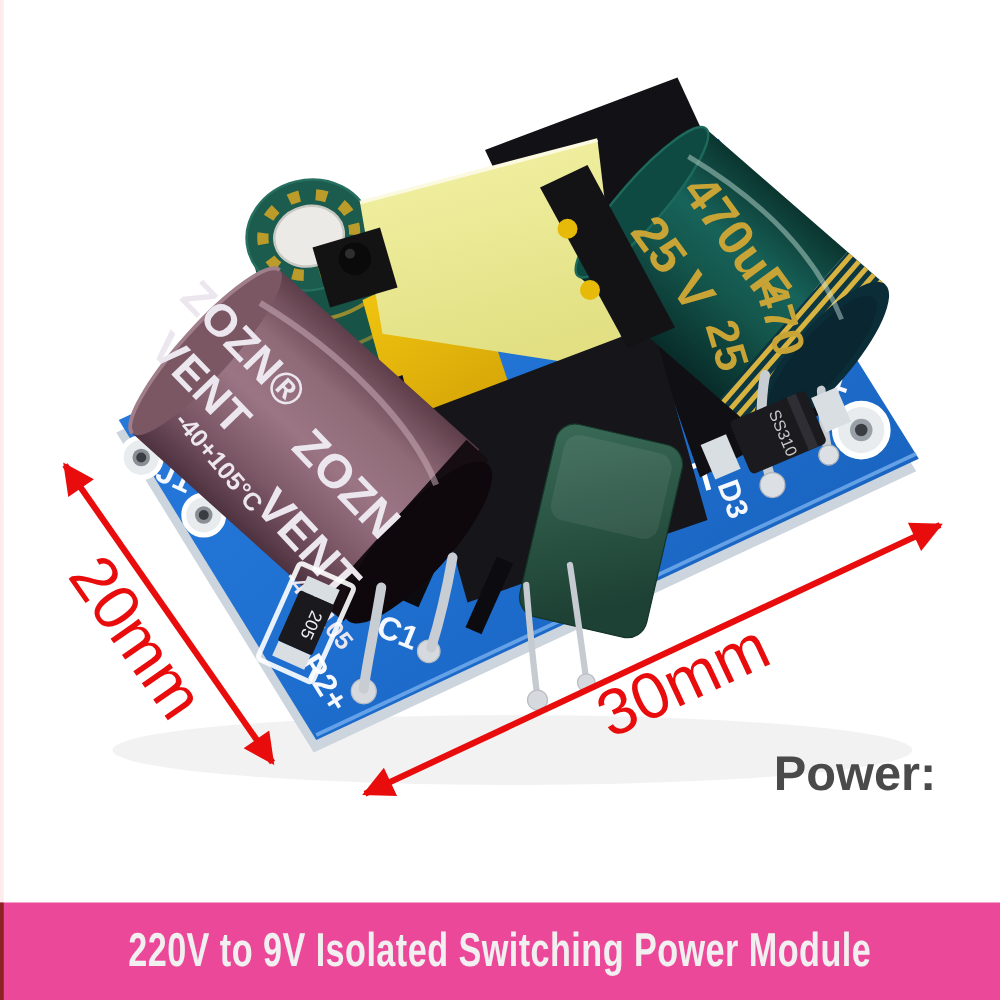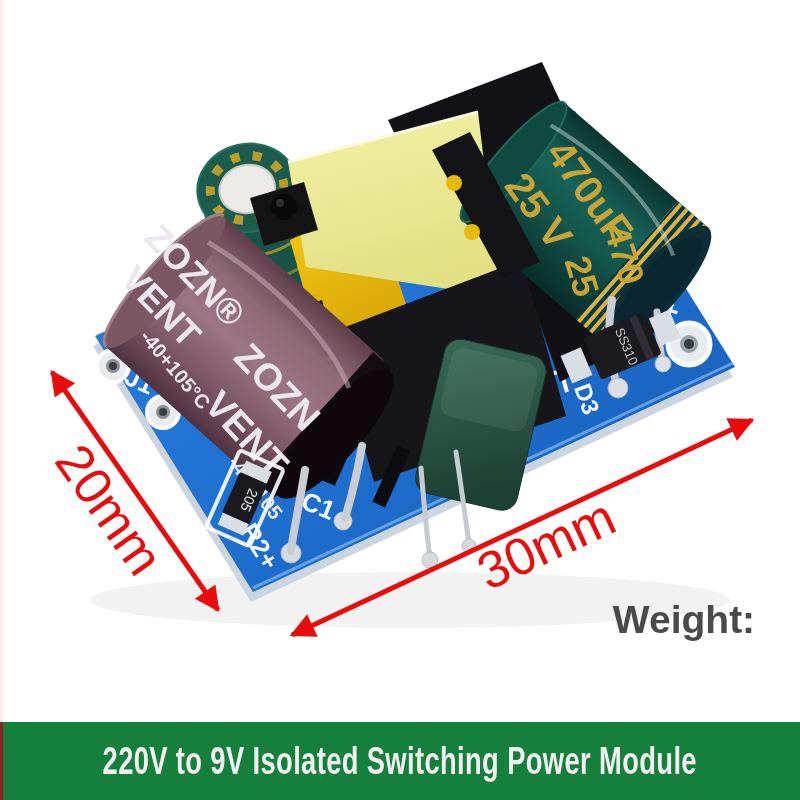--- a/index.html
+++ b/index.html
@@ -3,21 +3,21 @@
 <meta charset="utf-8">
 <style>
   html,body{margin:0;padding:0;background:#ffffff;}
   .stage{position:relative;width:800px;height:800px;background:#ffffff;overflow:hidden;
          font-family:"Liberation Sans",sans-serif;}
   .edge-line{position:absolute;left:0;top:0;width:3px;height:800px;z-index:30;
     background:linear-gradient(to bottom, rgba(255,216,216,.5) 0%, rgba(255,216,216,.5) 90.2%, #8c2222 90.3%, #8c2222 100%);}
   .photo-svg{position:absolute;left:0;top:0;}
   .weight{position:absolute;left:598px;top:600px;width:172px;text-align:center;
           color:#4a4a4a;font-weight:700;font-size:39px;line-height:1.02;z-index:5;}
-  .banner{position:absolute;left:0;top:722px;width:800px;height:78px;background:#15803d;
+  .banner{position:absolute;left:0;top:722px;width:800px;height:78px;background:#ec4899;
           display:flex;align-items:center;justify-content:center;z-index:20;}
   .banner span{display:inline-block;white-space:nowrap;color:#f1efef;font-weight:700;
           font-size:38px;letter-spacing:.5px;transform:scaleX(.72);transform-origin:center;}
   svg text{font-family:"Liberation Sans",sans-serif;}
   .silk{fill:#f5f8ff;font-weight:700;}
   .goldtxt{fill:#c8a437;font-weight:700;}
   .captxt{fill:#ece6ee;font-weight:700;}
   .redlab{fill:#e80c0c;font-weight:400;}
 </style>
 </head>
@@ -215,21 +215,21 @@
       <line x1="52" y1="372" x2="218" y2="610" stroke="#e80c0c" stroke-width="5" marker-start="url(#ah)" marker-end="url(#ah)"></line>
       <text class="redlab" font-size="52" text-anchor="middle" dominant-baseline="middle" transform="translate(106,512) rotate(55)">20mm</text>
     </g>
     <g>
       <line x1="292" y1="635" x2="752" y2="420" stroke="#e80c0c" stroke-width="5" marker-start="url(#ah)" marker-end="url(#ah)"></line>
       <text class="redlab" font-size="52" text-anchor="middle" dominant-baseline="middle" transform="translate(548,548) rotate(-25)">30mm</text>
     </g>
   </svg>
 
   <div class="weight">
-    <div>Weight:</div>
+    <div>Power:</div>
   </div>
 
   <div class="banner">
     <span>220V to 9V Isolated Switching Power Module</span>
   </div>
 
   <div class="edge-line"></div>
 </div>
 
 </body></html>

